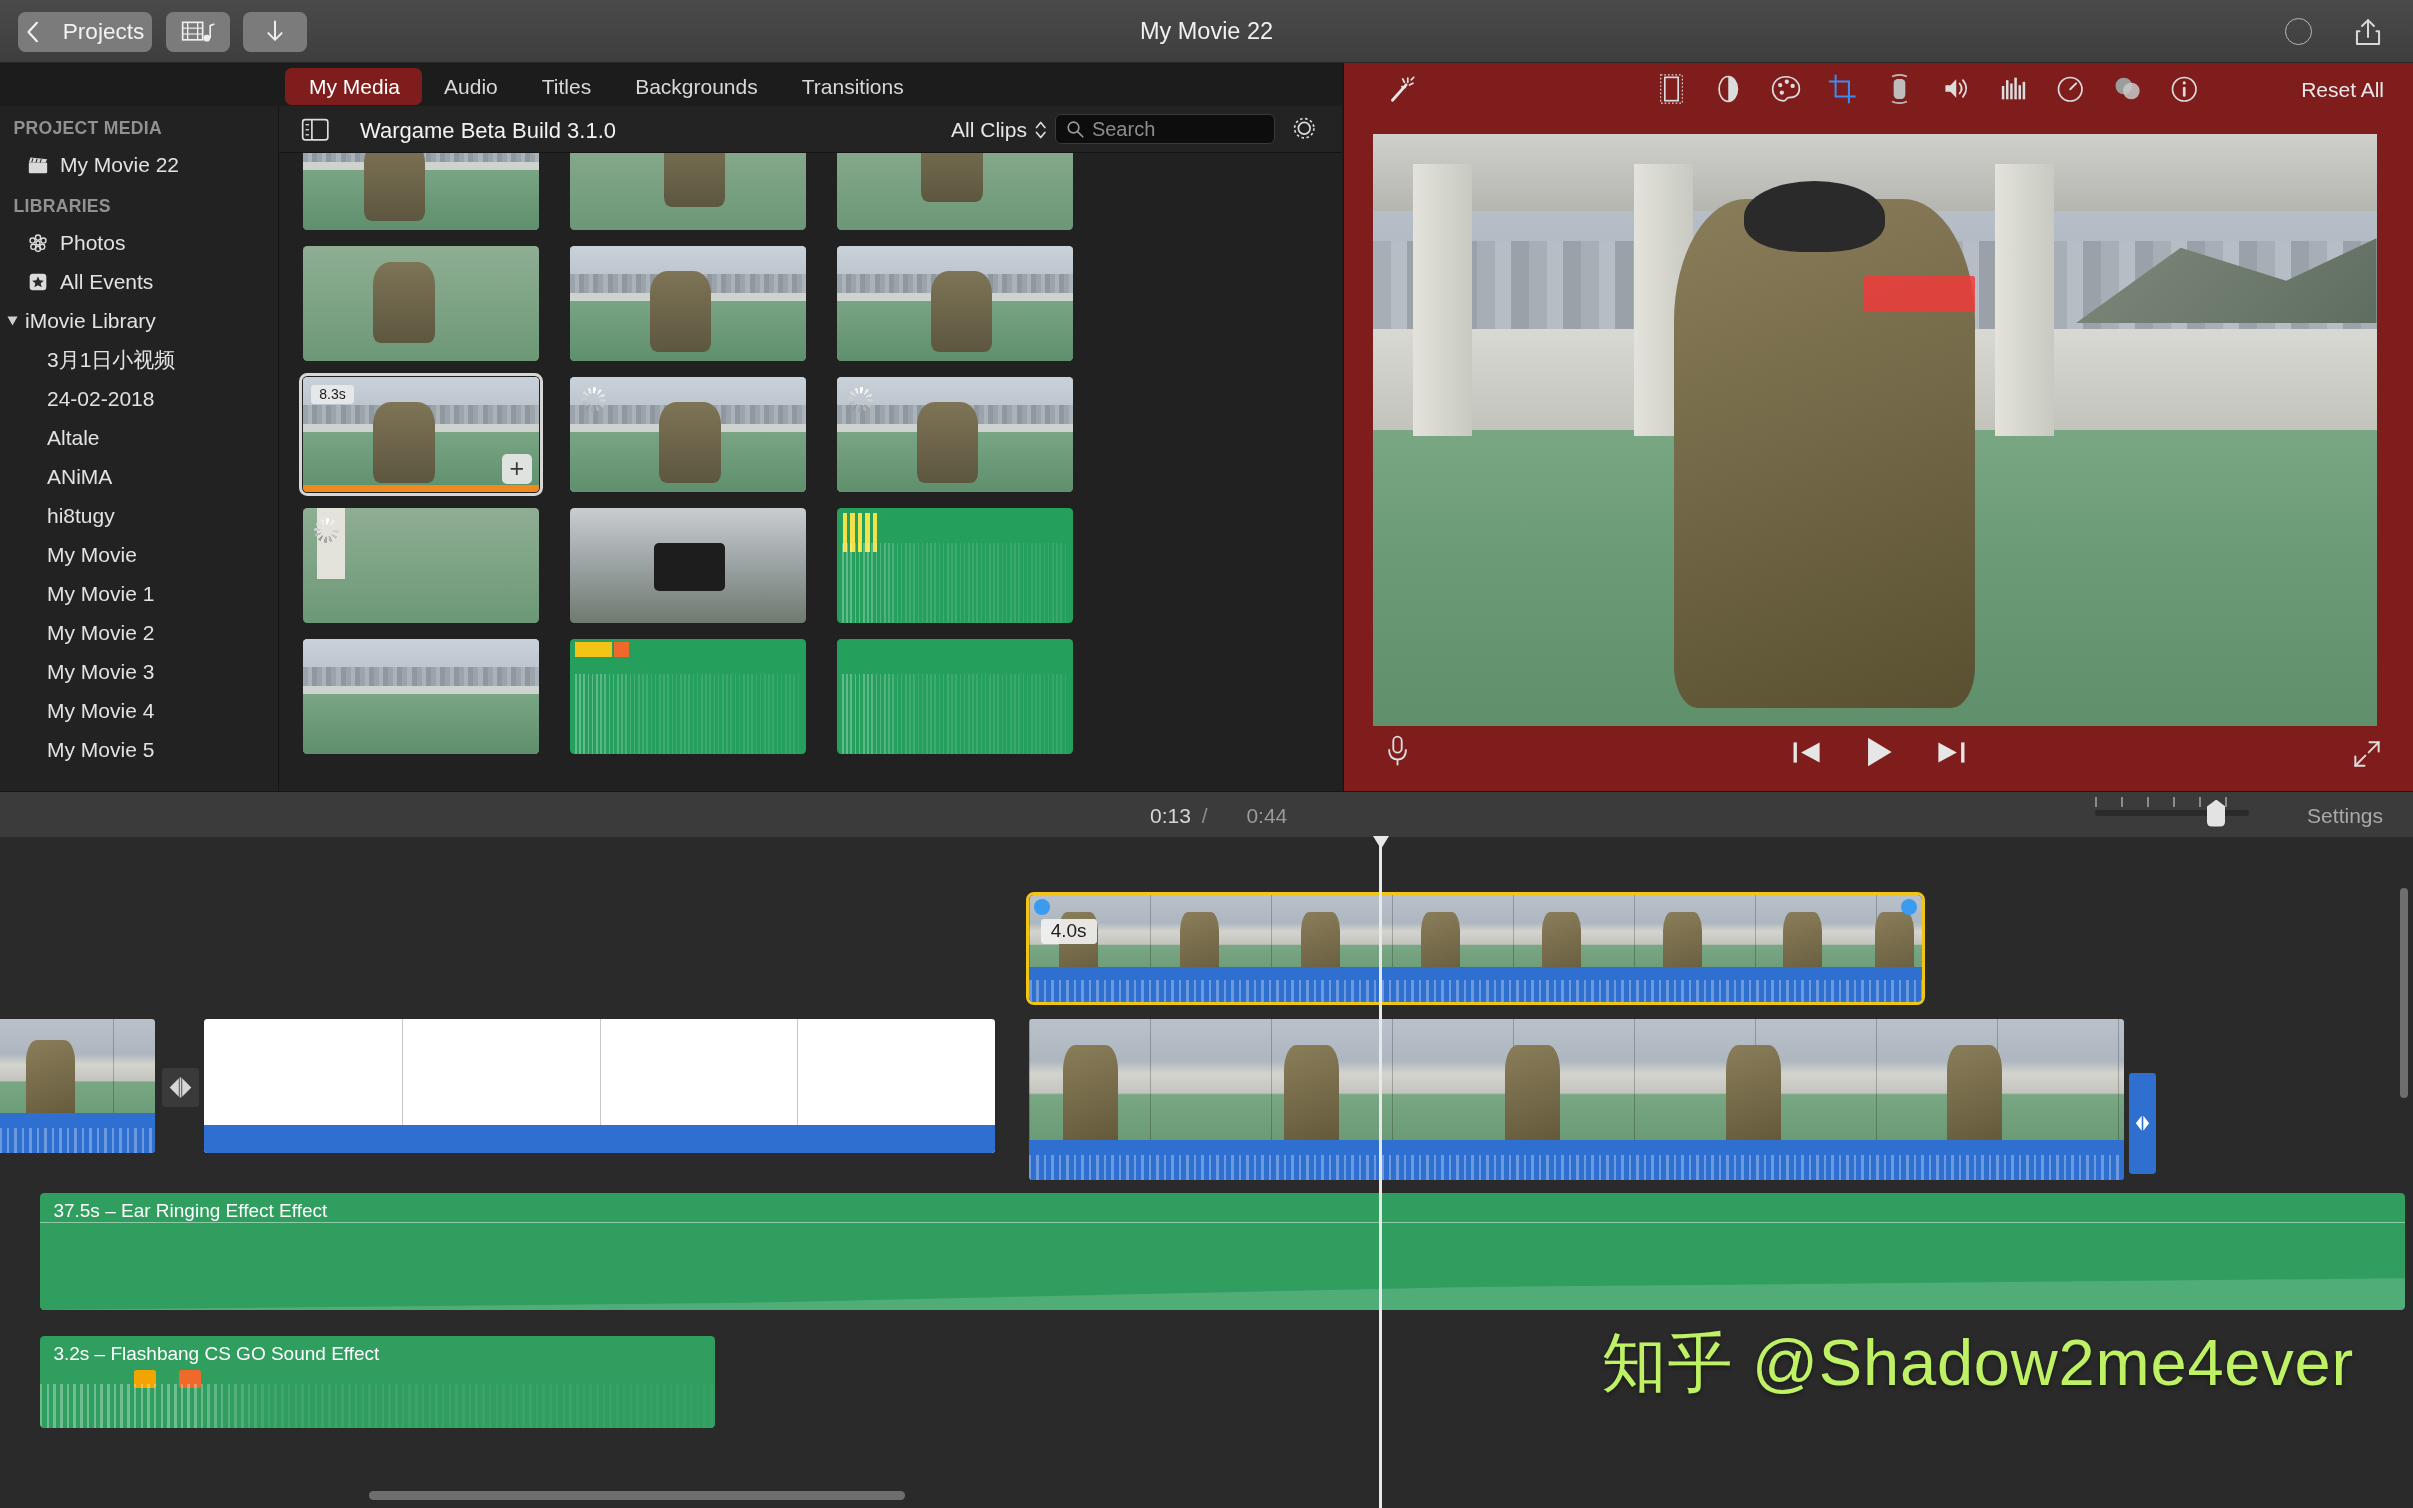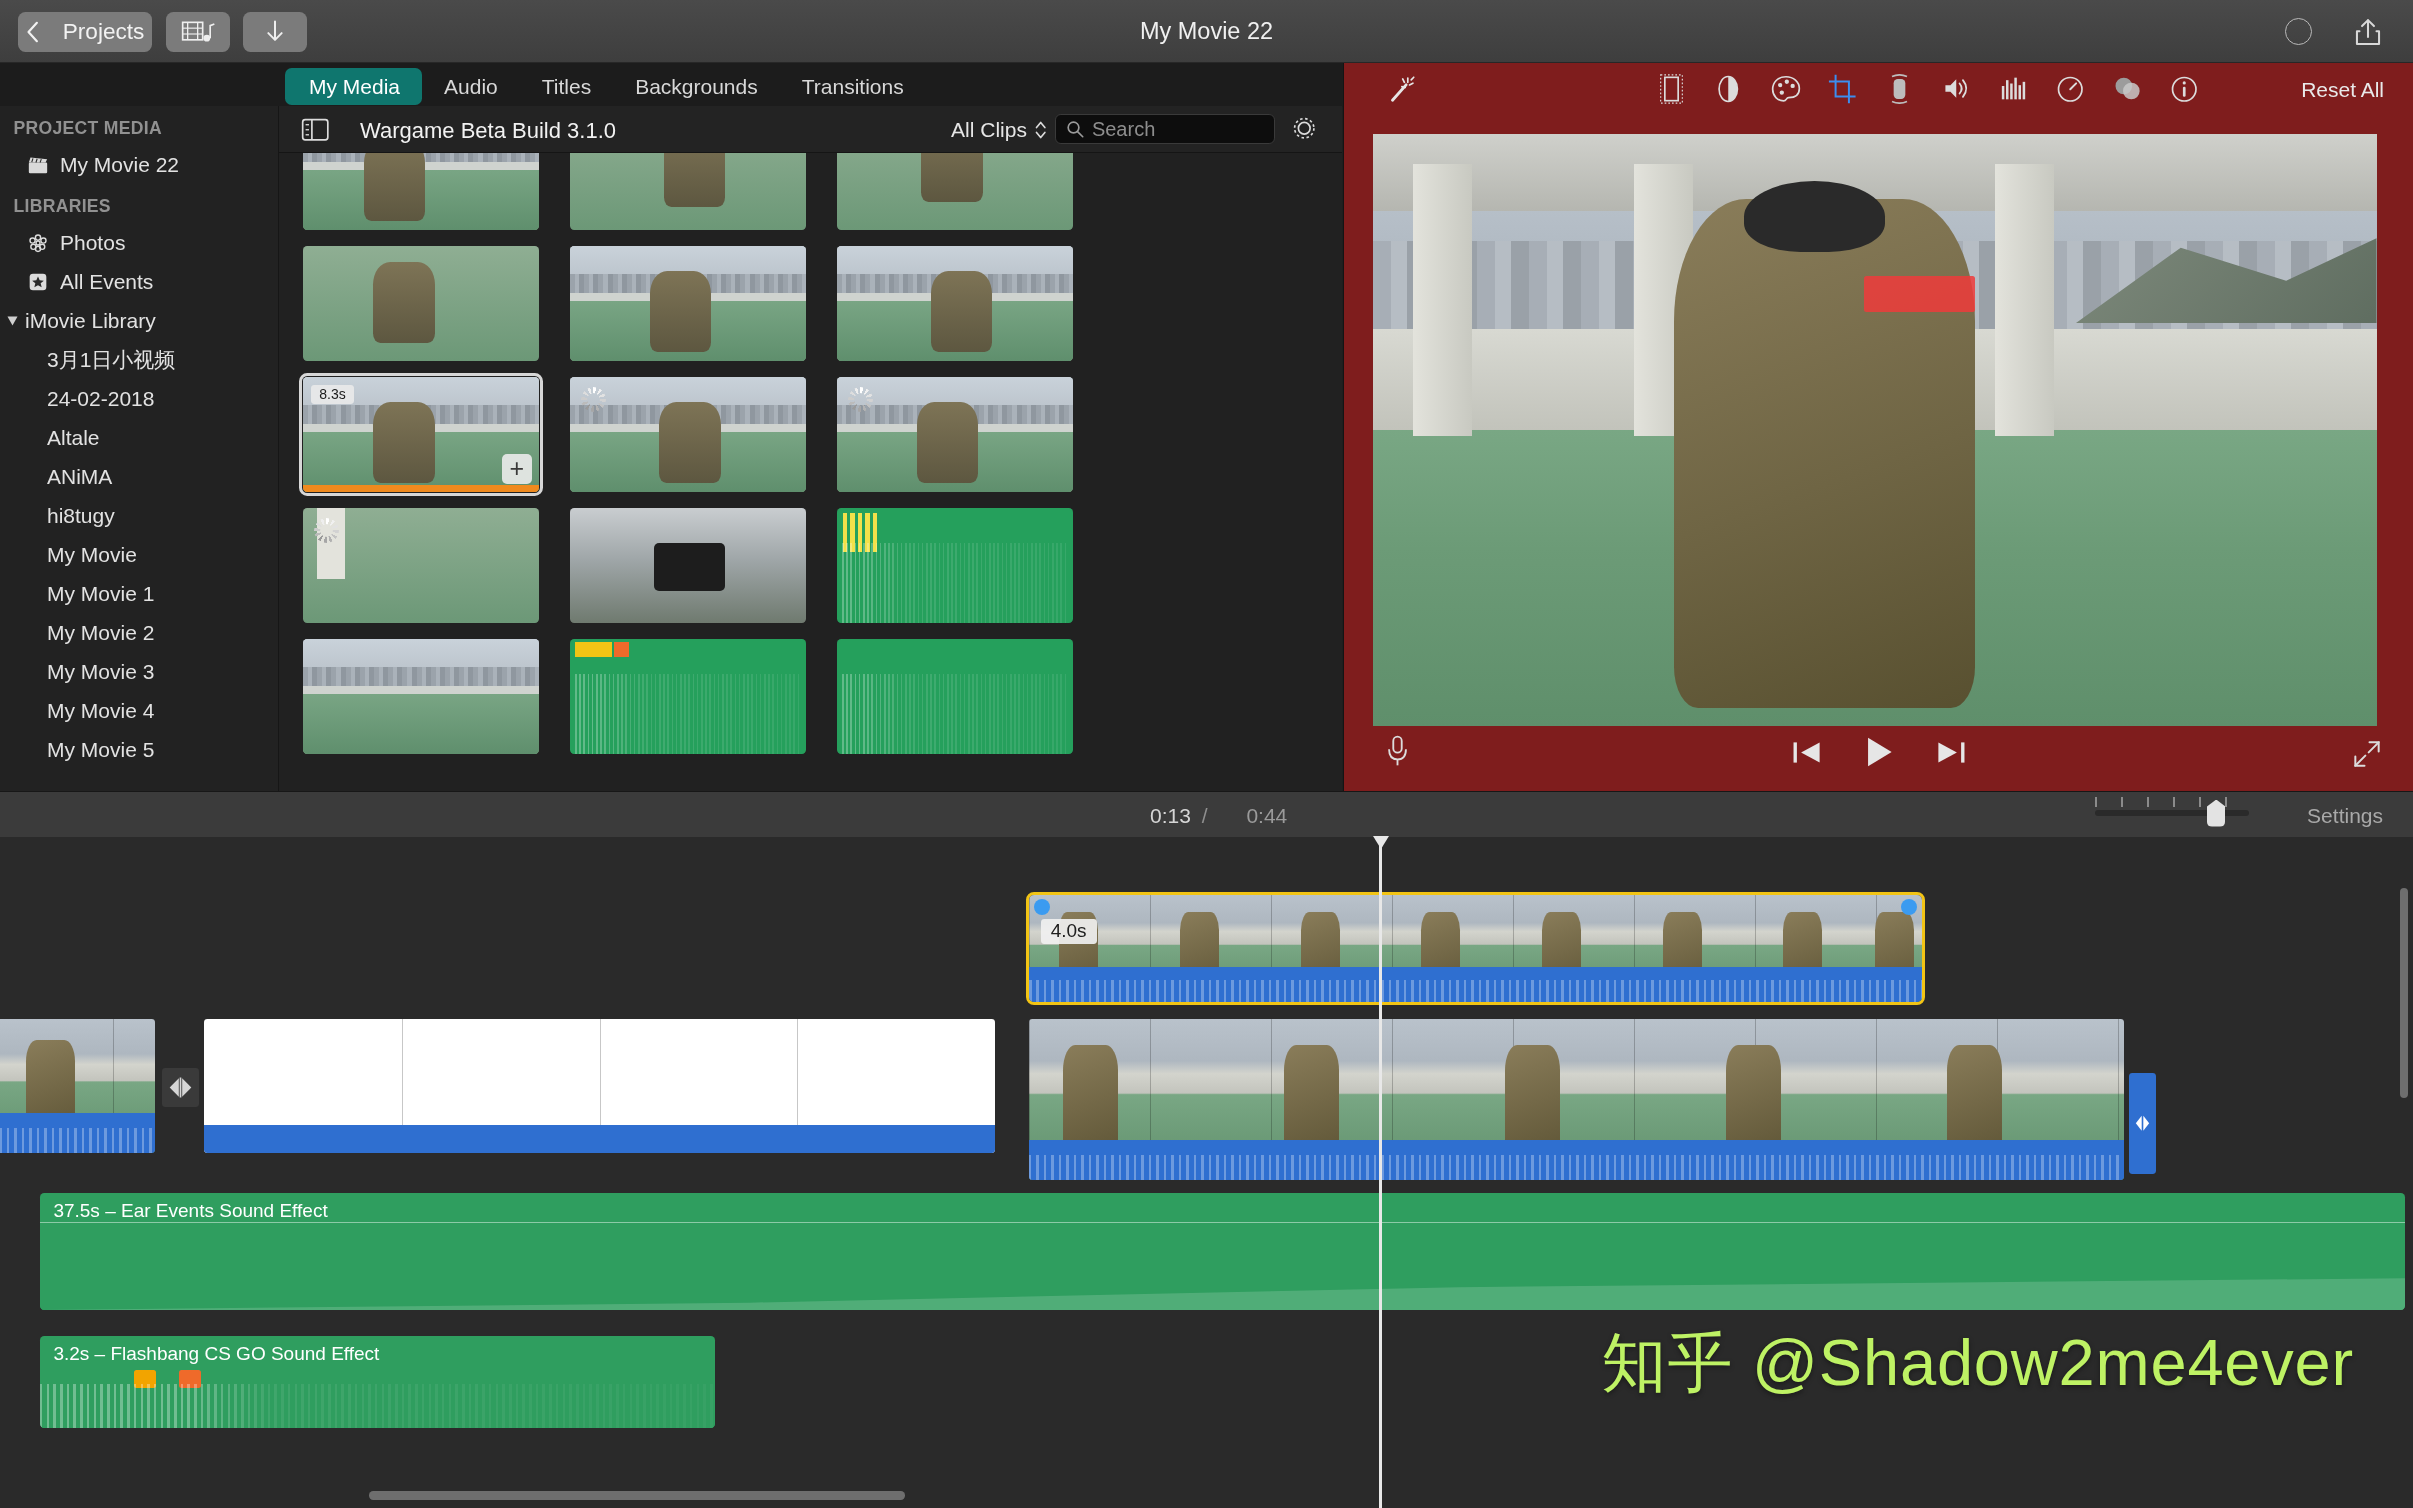--- a/index.html
+++ b/index.html
@@ -40,21 +40,21 @@
 
   
   .tabsrow {
     position: absolute; left: 0; top: 63px; width: 1343px; height: 44px;
     background: #1c1c1c;
   }
   .tabs { position: absolute; left: 285px; top: 5px; display: flex; gap: 0px; }
   .tab {
     padding: 6.7px 22px; color: #d8d8d8; font-size: 21px; border-radius: 6.7px;
   }
-  .tab.active { background: #0f766e; color: #ffffff; padding-left: 24px; }
+  .tab.active { background: #7f1d1d; color: #ffffff; padding-left: 24px; }
 
   
   .sidebar {
     position: absolute; left: 0; top: 106px; width: 279px; height: 685px;
     background: #222222; border-right: 0.8px solid #161616;
     overflow: hidden;
   }
   .sb-header {
     color: #919191; font-size: 17.6px; font-weight: bold; letter-spacing: 0.3px;
     padding: 11.7px 0 6.7px 13.4px;
@@ -818,21 +818,21 @@
   </div>
 
   <div class="transition" style="left:2129px; top:235px; width:27px; height:101px; background:#2f6fd0;">
     <svg width="15" height="18.4" viewBox="0 0 18 22">
       <path d="M8 2 L8 20 L1 11 Z" fill="#ffffff"></path>
       <path d="M10 2 L10 20 L17 11 Z" fill="#ffffff"></path>
     </svg>
   </div>
 
   <div class="audiotrack" style="left:40px; top:355px; width:2365px; height:117px;">
-    <div class="label">37.5s – Ear Events Sound Effect</div>
+    <div class="label">37.5s – Ear Ringing Effect Effect</div>
     <div class="body">
       <div class="line"></div>
       <div class="swell"></div>
     </div>
   </div>
 
   <div class="audiotrack" style="left:40px; top:498px; width:675px; height:92px;">
     <div class="label">3.2s – Flashbang CS GO Sound Effect</div>
     <div class="body">
       <div class="marker" style="left:94px; top:5px; background:#f2a400"></div>

